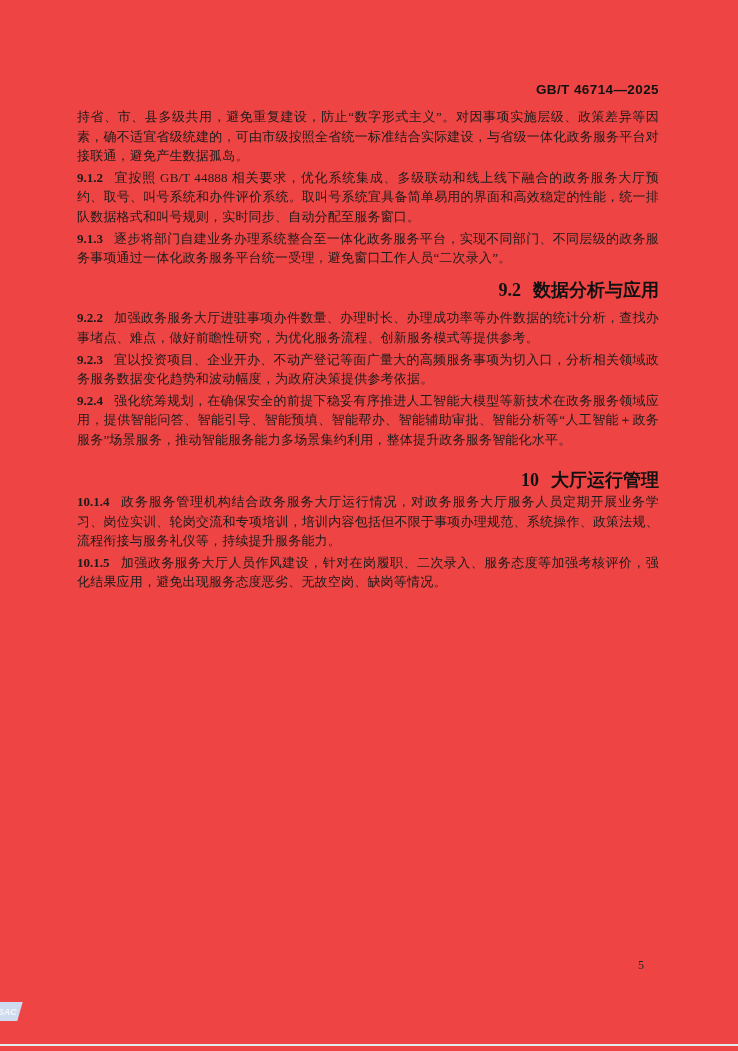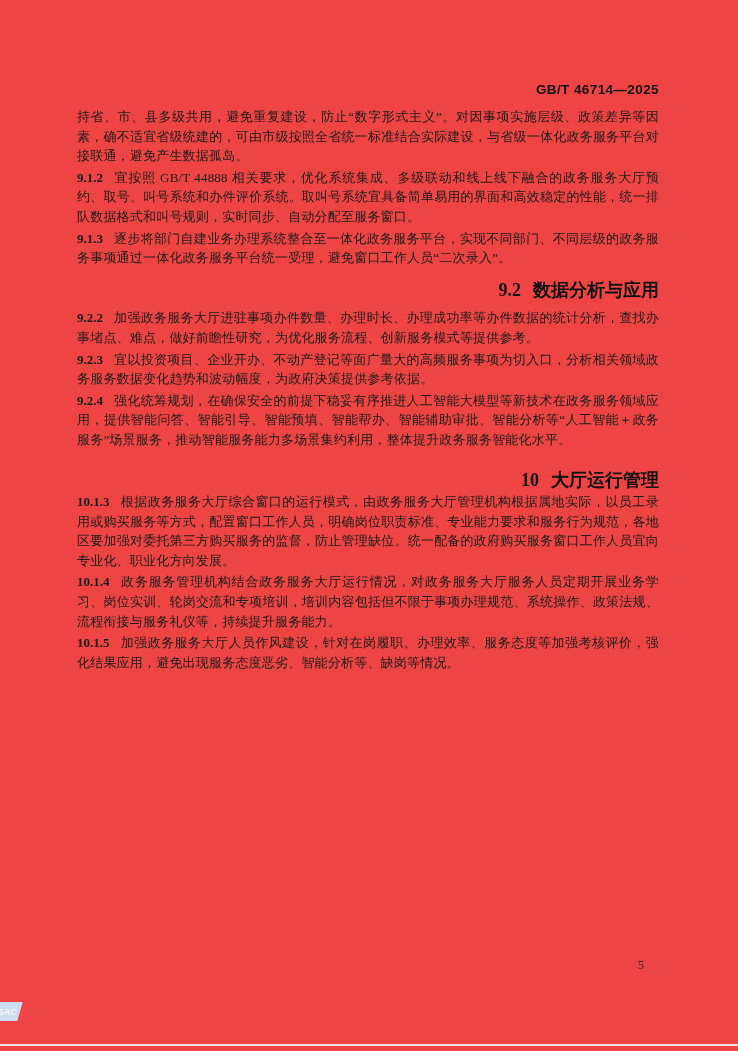--- a/index.html
+++ b/index.html
@@ -96,23 +96,22 @@
 
   <div class="content" id="content">
       <p class="para"><span>持省、市、县多级共用，避免重复建设，防止“数字形式主义”。对因事项实施层级、政策差异等因素，确不适宜省级统建的，可由市级按照全省统一标准结合实际建设，与省级一体化政务服务平台对接联通，避免产生数据孤岛。</span></p>
       <p class="para clause"><span class="num">9.1.2</span><span>宜按照 GB/T 44888 相关要求，优化系统集成、多级联动和线上线下融合的政务服务大厅预约、取号、叫号系统和办件评价系统。取叫号系统宜具备简单易用的界面和高效稳定的性能，统一排队数据格式和叫号规则，实时同步、自动分配至服务窗口。</span></p>
       <p class="para clause"><span class="num">9.1.3</span><span>逐步将部门自建业务办理系统整合至一体化政务服务平台，实现不同部门、不同层级的政务服务事项通过一体化政务服务平台统一受理，避免窗口工作人员“二次录入”。</span></p>
       <p class="heading h2"><span class="num">9.2</span><span>数据分析与应用</span></p>
       <p class="para clause"><span class="num">9.2.2</span><span>加强政务服务大厅进驻事项办件数量、办理时长、办理成功率等办件数据的统计分析，查找办事堵点、难点，做好前瞻性研究，为优化服务流程、创新服务模式等提供参考。</span></p>
       <p class="para clause"><span class="num">9.2.3</span><span>宜以投资项目、企业开办、不动产登记等面广量大的高频服务事项为切入口，分析相关领域政务服务数据变化趋势和波动幅度，为政府决策提供参考依据。</span></p>
       <p class="para clause"><span class="num">9.2.4</span><span>强化统筹规划，在确保安全的前提下稳妥有序推进人工智能大模型等新技术在政务服务领域应用，提供智能问答、智能引导、智能预填、智能帮办、智能辅助审批、智能分析等“人工智能＋政务服务”场景服务，推动智能服务能力多场景集约利用，整体提升政务服务智能化水平。</span></p>
       <p class="heading h1"><span class="num">10</span><span>大厅运行管理</span></p>
-      <p class="para clause"><span class="num">10.1.3</span><span>根据政务服务大厅综合窗口的运行模式，由政务服务大厅管理机构根据属地实际，以员工录用或购买服务等方式，配置窗口工作人员，明确岗位职责标准、专业能力要求和服务行为规范，各地区要加强对委托第三方购买服务的监督，防止管理缺位。统一配备的政府购买服务窗口工作人员宜向专业化、职业化方向发展。</span></p>
       <p class="para clause"><span class="num">10.1.4</span><span>政务服务管理机构结合政务服务大厅运行情况，对政务服务大厅服务人员定期开展业务学习、岗位实训、轮岗交流和专项培训，培训内容包括但不限于事项办理规范、系统操作、政策法规、流程衔接与服务礼仪等，持续提升服务能力。</span></p>
-      <p class="para clause"><span class="num">10.1.5</span><span>加强政务服务大厅人员作风建设，针对在岗履职、办理效率、服务态度等加强考核评价，强化结果应用，避免出现服务态度恶劣、智能分析等、缺岗等情况。</span></p>
+      <p class="para clause"><span class="num">10.1.5</span><span>加强政务服务大厅人员作风建设，针对在岗履职、二次录入、服务态度等加强考核评价，强化结果应用，避免出现服务态度恶劣、无故空岗、缺岗等情况。</span></p>
     </div>
 
   <div class="page-footer">5</div>
 
   <div class="sac-watermark">
     <span>SAC</span>
   </div>
 
   <div class="scan-edge-bottom"></div>
 

